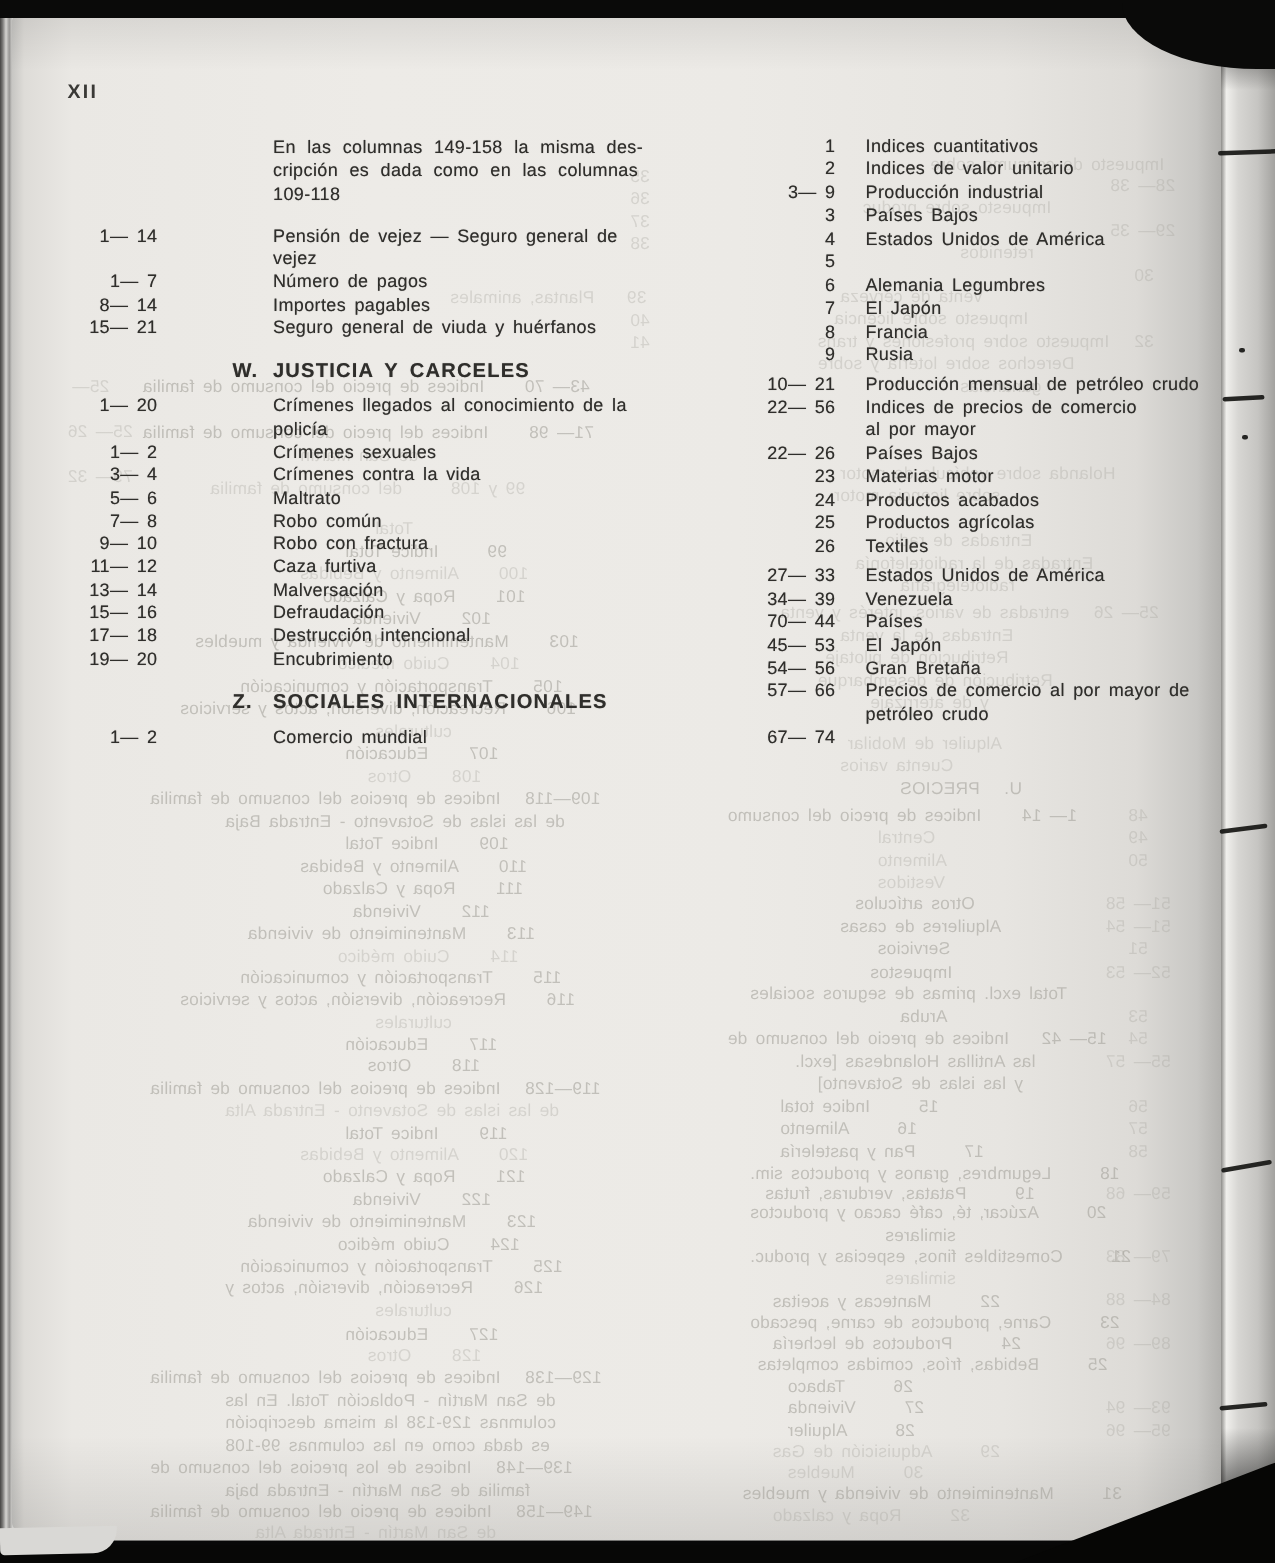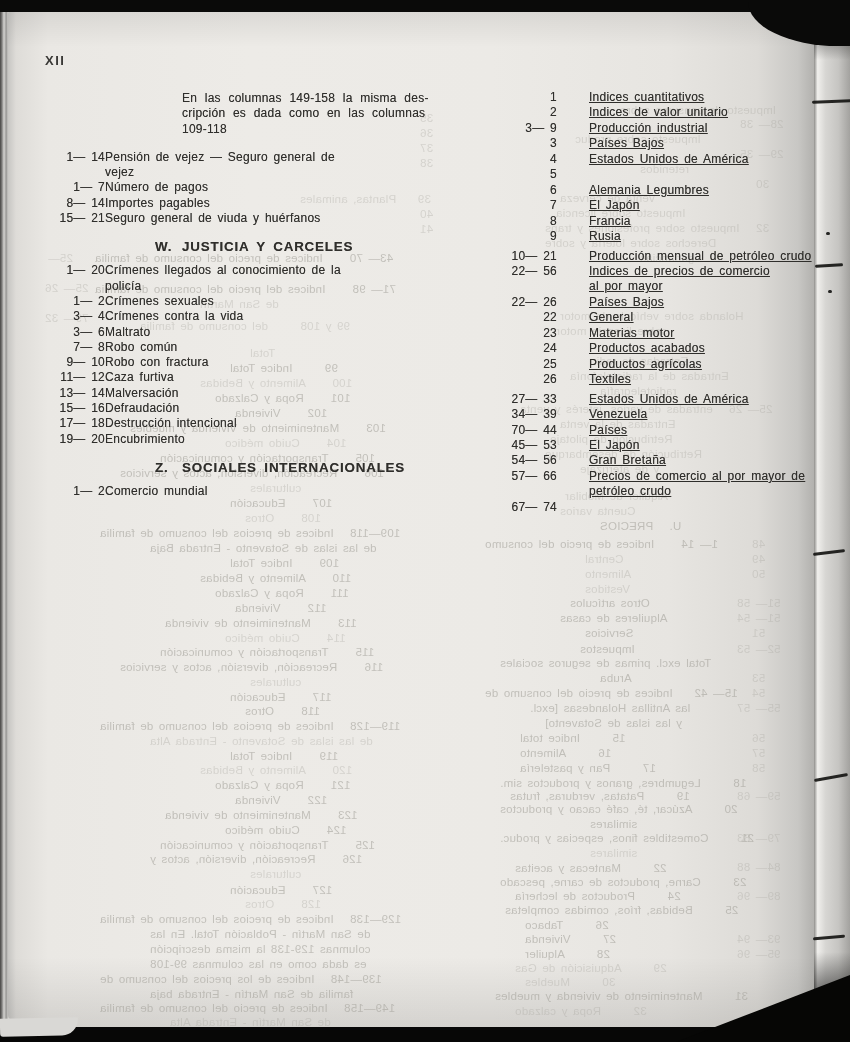--- a/index.html
+++ b/index.html
@@ -44,22 +44,22 @@
   .note{margin-left:137px;line-height:15.3px;white-space:pre-line;word-spacing:4px;}
   .sec{margin-top:13px;}
   .sec-head{margin-left:110px;margin-bottom:9px;font-size:13.4px;font-weight:bold;
         letter-spacing:.8px;word-spacing:3px;}
   .sec-code{display:inline-block;width:27px;}
   .row{display:flex;align-items:flex-start;line-height:15.3px;}
   .col-right .row{line-height:15.45px;}
   .row.gap{margin-top:4px;}
   .rng{flex:0 0 60px;text-align:right;white-space:pre;}
   .col-right .rng{flex-basis:67px;}
-  .txt{flex:1;white-space:pre-line;}
-  .col-right .txt{margin-left:32px;text-decoration:underline;}
+  .txt{margin-left:77px;flex:1;white-space:pre-line;}
+  .col-right .txt{margin-left:20px;}
   
   .bleed-layer{position:absolute;inset:0;z-index:1;pointer-events:none;}
   .bleed{position:absolute;transform:scaleX(-1);color:#a6a49d;opacity:.6;filter:blur(.4px);
         font-size:11.5px;white-space:pre;letter-spacing:.2px;word-spacing:2px;}
   .bleed.faint{opacity:.33;}
   .content{position:absolute;inset:0;z-index:2;}
 </style>
 </head>
 <body>
 
@@ -252,21 +252,21 @@
                   </div>
                 <div class="row">
                     <span class="rng">1— 2</span>
                     <span class="txt">Crímenes sexuales</span>
                   </div>
                 <div class="row">
                     <span class="rng">3— 4</span>
                     <span class="txt">Crímenes contra la vida</span>
                   </div>
                 <div class="row">
-                    <span class="rng">3— 6</span>
+                    <span class="rng">5— 6</span>
                     <span class="txt">Maltrato</span>
                   </div>
                 <div class="row">
                     <span class="rng">7— 8</span>
                     <span class="txt">Robo común</span>
                   </div>
                 <div class="row">
                     <span class="rng">9— 10</span>
                     <span class="txt">Robo con fractura</span>
                   </div>
@@ -353,24 +353,20 @@
             <span class="txt">Producción mensual de petróleo crudo</span>
           </div>
           <div class="row">
             <span class="rng">22— 56</span>
             <span class="txt">Indices de precios de comercio
 al por mayor</span>
           </div>
           <div class="row">
             <span class="rng">22— 26</span>
             <span class="txt">Países Bajos</span>
-          </div>
-          <div class="row">
-            <span class="rng">22</span>
-            <span class="txt">General</span>
           </div>
           <div class="row">
             <span class="rng">23</span>
             <span class="txt">Materias motor</span>
           </div>
           <div class="row">
             <span class="rng">24</span>
             <span class="txt">Productos acabados</span>
           </div>
           <div class="row">

